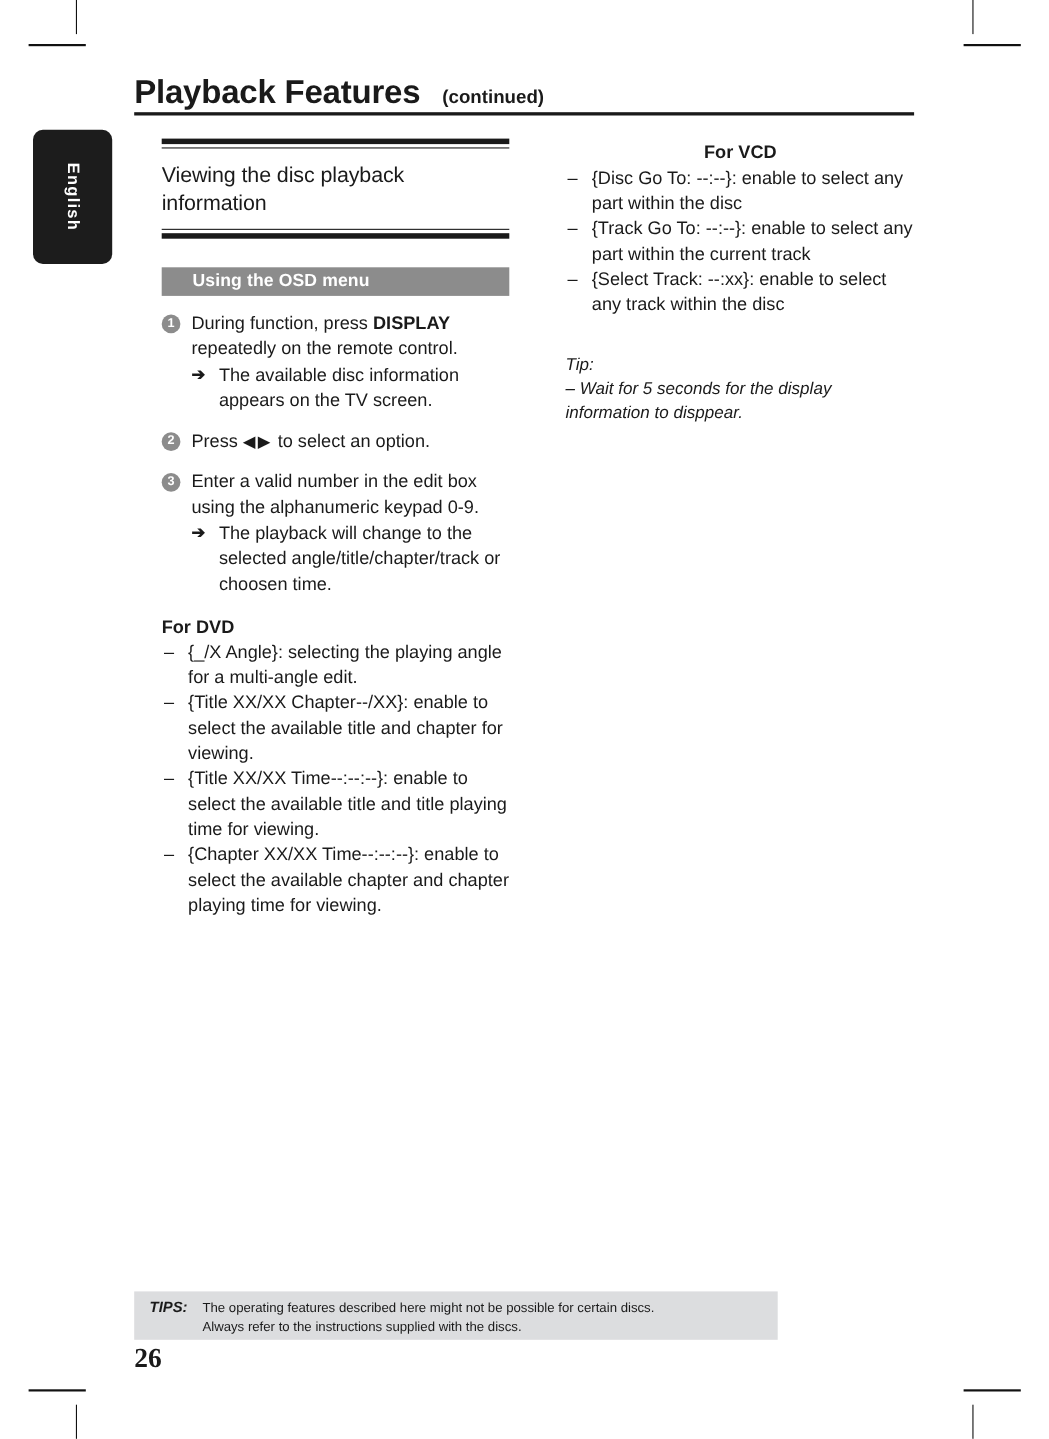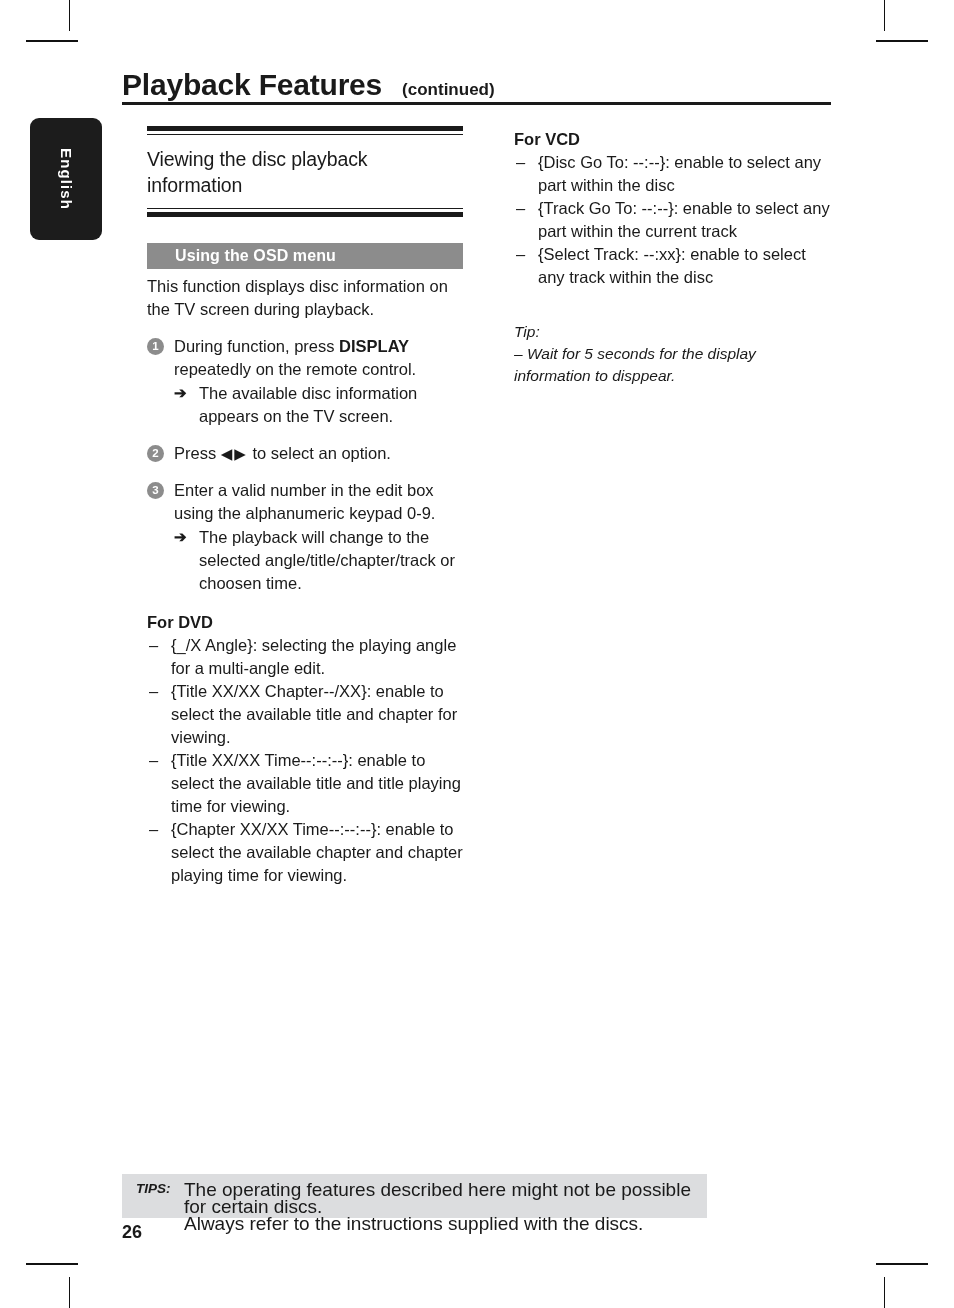--- a/index.html
+++ b/index.html
@@ -156,21 +156,21 @@
   }
   .tri { font-size: 15px; letter-spacing: 2px; }
 
   
   .subhead {
     font-size: 16.5px;
     font-weight: bold;
     line-height: 23px;
     margin-top: 16px;
   }
-  .subhead.first { margin-top: 2px; }
+  .subhead.first { margin-top: 2px; text-align: center; }
 
   
   .dash-item {
     position: relative;
     padding-left: 24px;
     font-size: 16.5px;
     line-height: 23px;
     margin-top: 0px;
   }
   .dash-item .dash {
@@ -201,29 +201,30 @@
     left: 14px;
     top: 7px;
     font-size: 13.5px;
     font-weight: bold;
     font-style: italic;
   }
   #tips-box .lines {
     position: absolute;
     left: 62px;
     top: 7px;
-    font-size: 19px;
+    font-size: 12px;
     line-height: 17px;
   }
   #page-number {
     position: absolute;
     left: 122px;
     top: 1222px;
-    font-size: 18px;
-    font-weight: bold;
+    font-size: 25px;
+    font-weight: bold;
+    font-family: Liberation Serif, serif;
   }
 </style>
 </head>
 <body>
 
 <div class="crop crop-v" style="left:69px;  top:0px;"></div>
 <div class="crop crop-v" style="left:884px; top:0px;"></div>
 <div class="crop crop-h" style="left:26px;  top:40px;"></div>
 <div class="crop crop-h" style="left:876px; top:40px;"></div>
 <div class="crop crop-h" style="left:26px;  top:1263px;"></div>
@@ -247,21 +248,20 @@
   <div class="rule-thin"></div>
 
   <div id="section-heading">Viewing the disc playback information</div>
 
   <div class="rule-thin"></div>
   <div class="rule-gap-b"></div>
   <div class="rule-thick"></div>
 
   <div id="osd-bar">Using the OSD menu</div>
 
-  <div class="para">This function displays disc information on the TV screen during playback.</div>
 
   <div class="step">
     <span class="num">1</span>
     <span>During function, press </span><b>DISPLAY</b><span> repeatedly on the remote control.</span>
     <div class="substep">
       <span class="arrow">➔</span>
       <span>The available disc information appears on the TV screen.</span>
     </div>
   </div>
 

